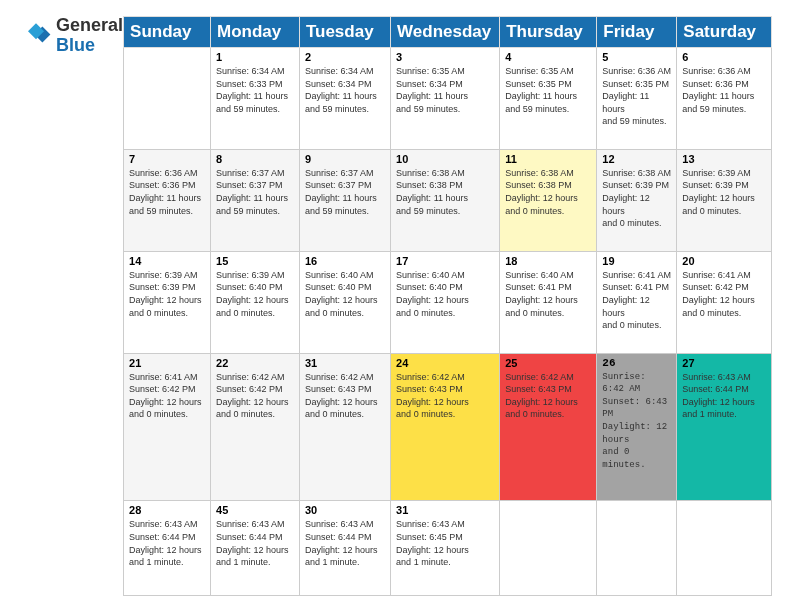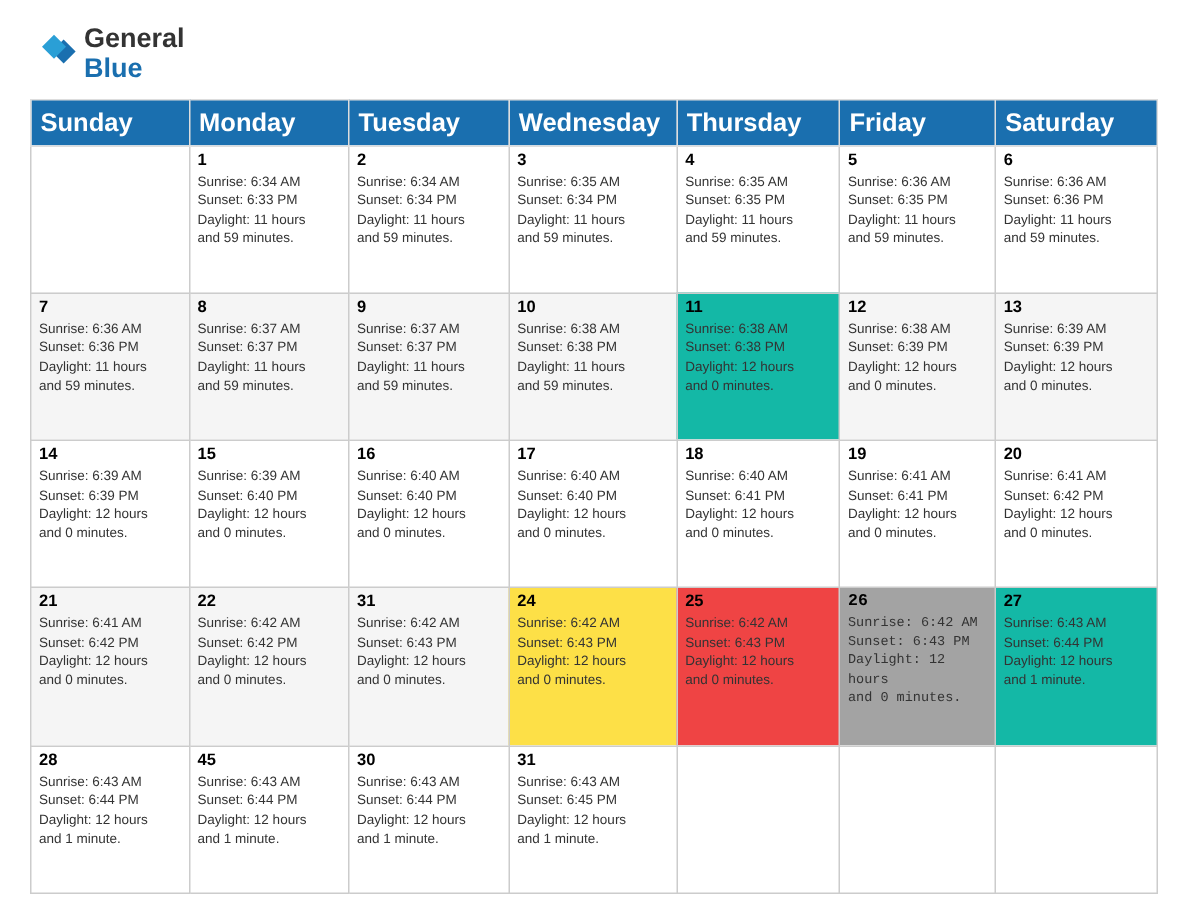--- a/index.html
+++ b/index.html
@@ -8,21 +8,20 @@
       background: #fff;
       width: 792px;
       height: 612px;
       overflow: hidden;
     }
     .page {
       width: 792px;
       height: 612px;
       padding: 16px 20px;
       display: flex;
-      flex-direction: column;
     }
     .header {
       display: flex;
       justify-content: space-between;
       align-items: flex-start;
       margin-bottom: 10px;
     }
     .logo {
       display: flex;
       align-items: center;
@@ -193,21 +192,21 @@
 Daylight: 11 hours
 and 59 minutes.</div>
           </td>
           <td style="background: rgb(245, 245, 245);">
             <span class="day-number">10</span>
             <div class="day-info" style="white-space: pre-line;">Sunrise: 6:38 AM
 Sunset: 6:38 PM
 Daylight: 11 hours
 and 59 minutes.</div>
           </td>
-          <td style="background: #14b8a6;">
+          <td style="background: #fef9c3;">
             <span class="day-number">11</span>
             <div class="day-info" style="white-space: pre-line;">Sunrise: 6:38 AM
 Sunset: 6:38 PM
 Daylight: 12 hours
 and 0 minutes.</div>
           </td>
           <td style="background: rgb(245, 245, 245);">
             <span class="day-number">12</span>
             <div class="day-info" style="white-space: pre-line;">Sunrise: 6:38 AM
 Sunset: 6:39 PM

